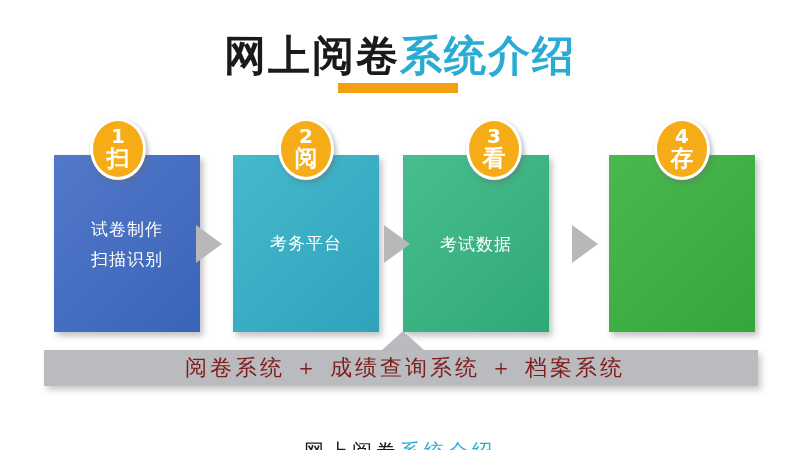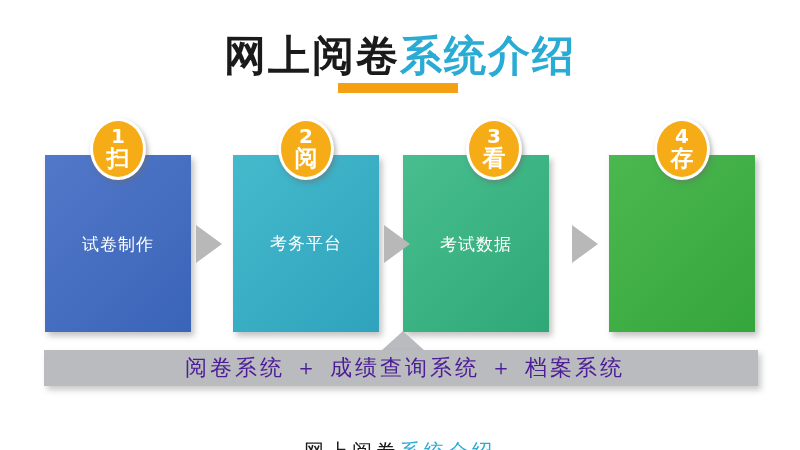--- a/index.html
+++ b/index.html
@@ -59,21 +59,21 @@
     top: 50%;
     transform: translateY(-50%);
     text-align: center;
     color: #ffffff;
     font-size: 17px;
     line-height: 30px;
     letter-spacing: 1px;
   }
   .box-label .line { display: block; }
 
-  #box-1 { left: 45px;  background: linear-gradient(135deg, #5278C9 0%, #3A64B8 100%); }
+  #box-1 { left: 54px;  background: linear-gradient(135deg, #5278C9 0%, #3A64B8 100%); }
   #box-2 { left: 233px; background: linear-gradient(135deg, #45B9CC 0%, #2FA3BC 100%); font-family: Liberation Serif, serif; }
   #box-3 { left: 403px; background: linear-gradient(135deg, #48BE8E 0%, #2FA878 100%); }
   #box-4 { left: 609px; background: linear-gradient(135deg, #4BB84F 0%, #35A63C 100%); }
 
   
   .step-badge {
     position: absolute;
     top: 118px;
     width: 56px;
     height: 62px;
@@ -128,21 +128,21 @@
     box-shadow: 3px 4px 6px rgba(120,120,120,0.4);
     box-sizing: border-box;
   }
   #bottom-bar-text {
     position: absolute;
     left: 0;
     right: 0;
     top: 50%;
     transform: translateY(-50%);
     text-align: center;
-    color: #4c1d95;
+    color: #7f1d1d;
     font-size: 22px;
     letter-spacing: 3px;
     white-space: nowrap;
     padding-left: 8px;
   }
   #bar-up-arrow {
     position: absolute;
     left: 381px;
     top: 331px;
     width: 0;
@@ -181,20 +181,21 @@
 <div id="title-area">
   <div id="main-title">
     <span class="title-dark">网上阅卷</span><span class="title-accent">系统介绍</span>
   </div>
 </div>
 <div id="title-underline"></div>
 
 <div class="flow-box" id="box-1">
   <div class="box-label">
     <span class="line">试卷制作</span>
+    <span class="line">扫描识别</span>
   </div>
 </div>
 
 <div class="flow-box" id="box-2">
   <div class="box-label">
     <span class="line">考务平台</span>
   </div>
 </div>
 
 <div class="flow-box" id="box-3">

